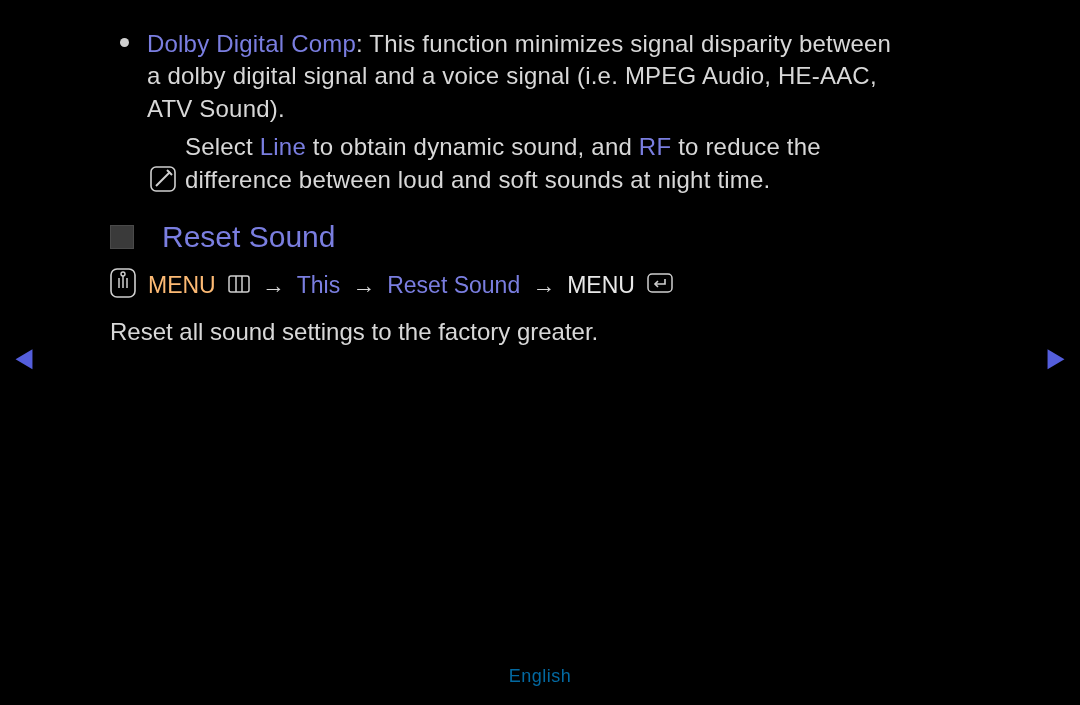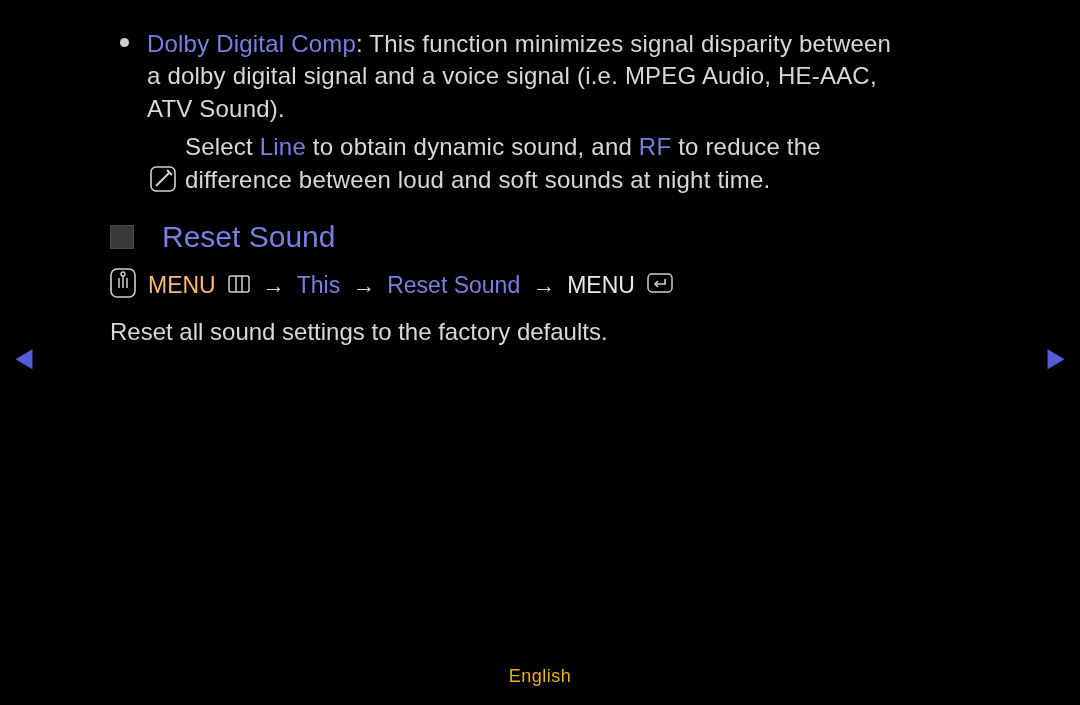--- a/index.html
+++ b/index.html
@@ -89,21 +89,21 @@
     margin-top: 14px;
     font-size: 24px;
     font-weight: 300;
   }
   .footer {
     position: absolute;
     bottom: 18px;
     left: 0; right: 0;
     text-align: center;
     font-size: 18px;
-    color: #eab308;
+    color: #0369a1;
     letter-spacing: 0.5px;
   }
   .nav-left, .nav-right {
     position: absolute;
     top: 342px;
     color: #545edc;
     font-size: 26px;
     user-select: none;
   }
   .nav-left  { left: 14px; transform: scaleX(0.85); }
@@ -167,21 +167,21 @@
       <span style="color:#e8e8e8">MENU</span>
       <span>
         <svg width="26" height="20" viewBox="0 0 26 20">
           <rect x="1" y="1" width="24" height="18" rx="4" fill="none" stroke="#d0d0d0" stroke-width="1.5"></rect>
           <path d="M18 6 v5 h-9" fill="none" stroke="#d0d0d0" stroke-width="1.6"></path>
           <path d="M11 8 l-3 3 l3 3" fill="none" stroke="#d0d0d0" stroke-width="1.6"></path>
         </svg>
       </span>
     </div>
 
-    <div class="desc">Reset all sound settings to the factory defaults.</div>
+    <div class="desc">Reset all sound settings to the factory greater.</div>
   </div>
 
 </div>
 
 <div class="nav-left">◀</div>
 <div class="nav-right">▶</div>
 
 <div class="footer">English</div>
 
 </body></html>

